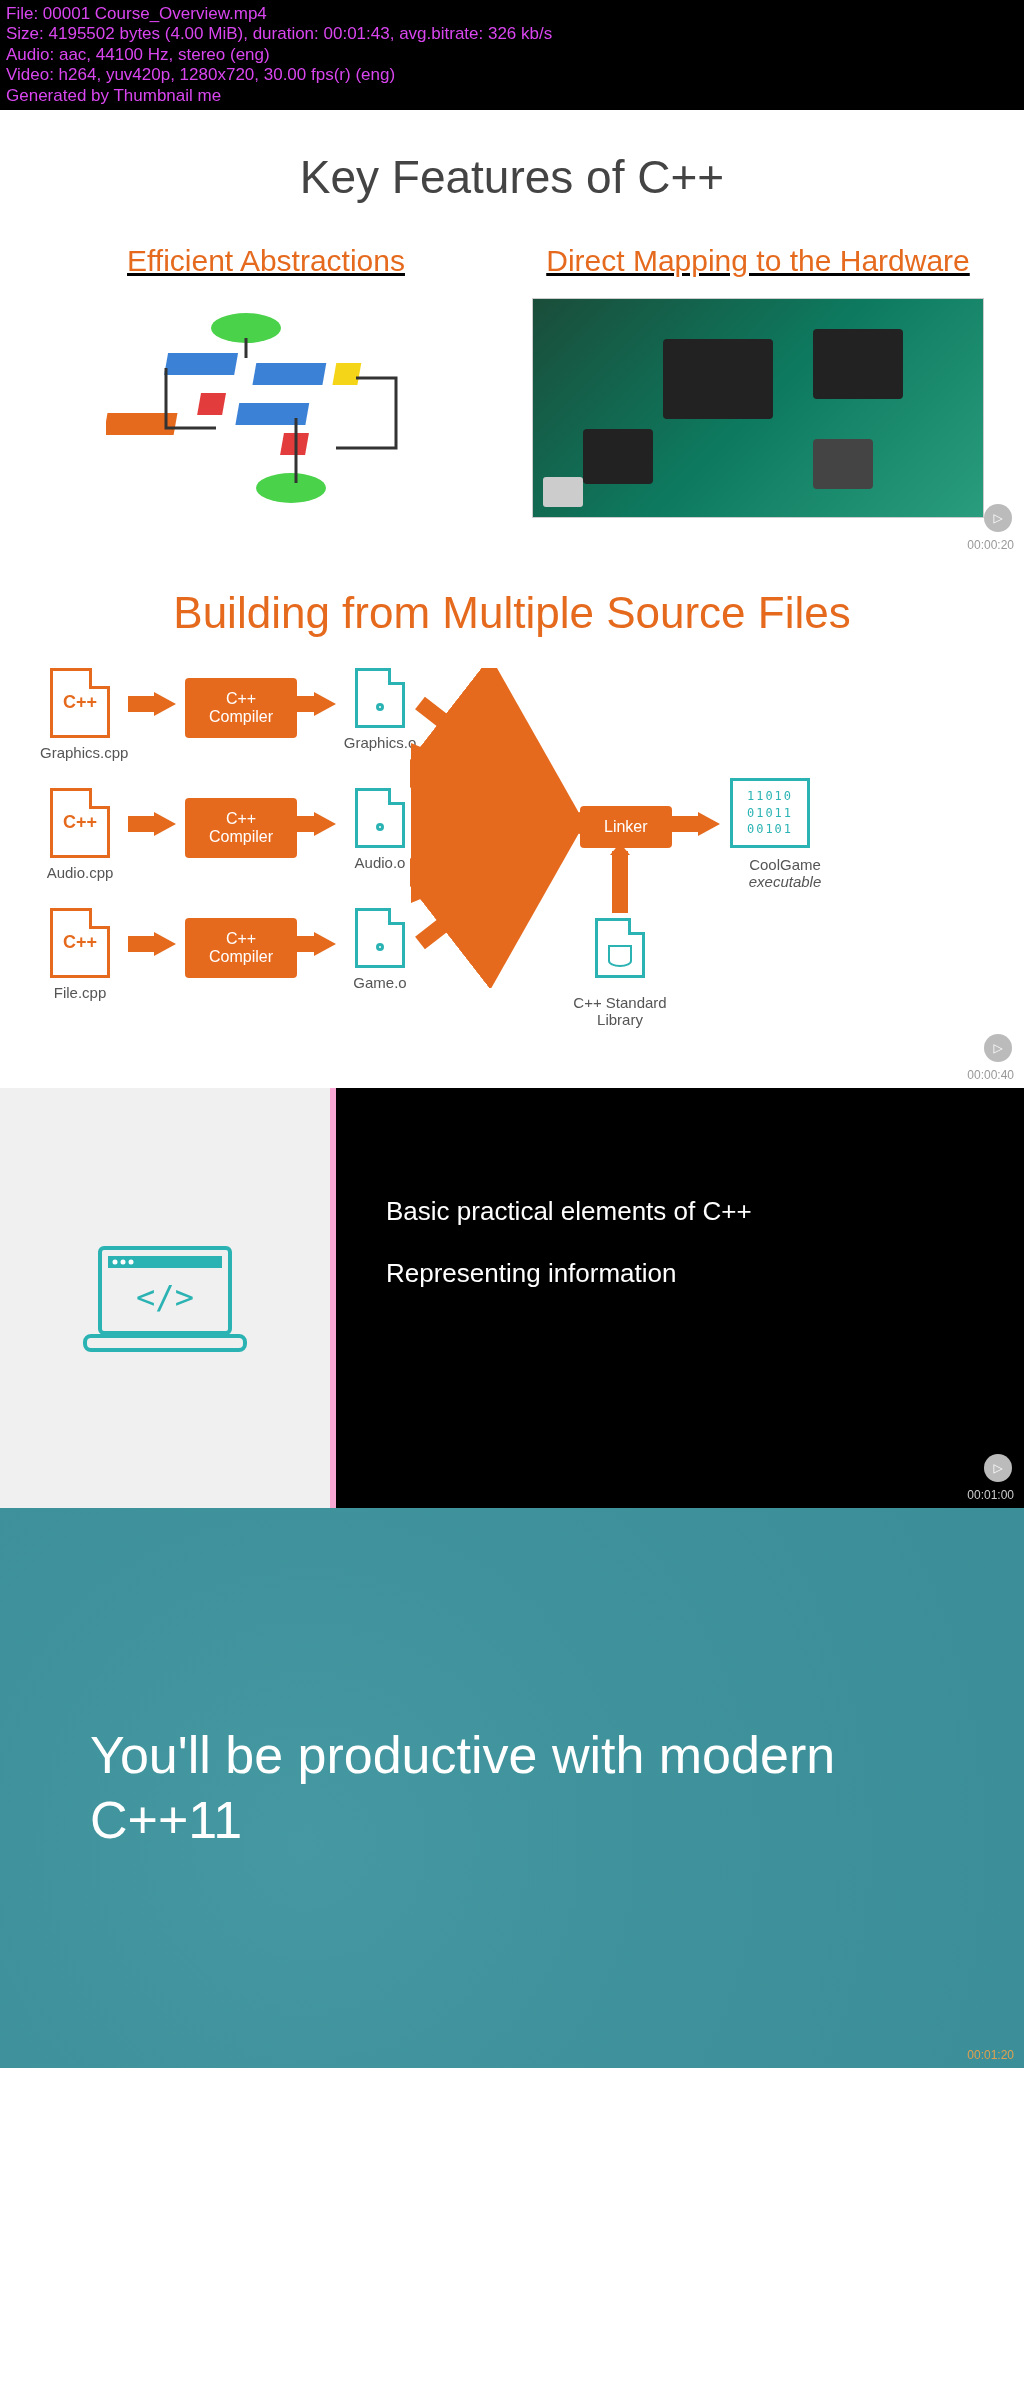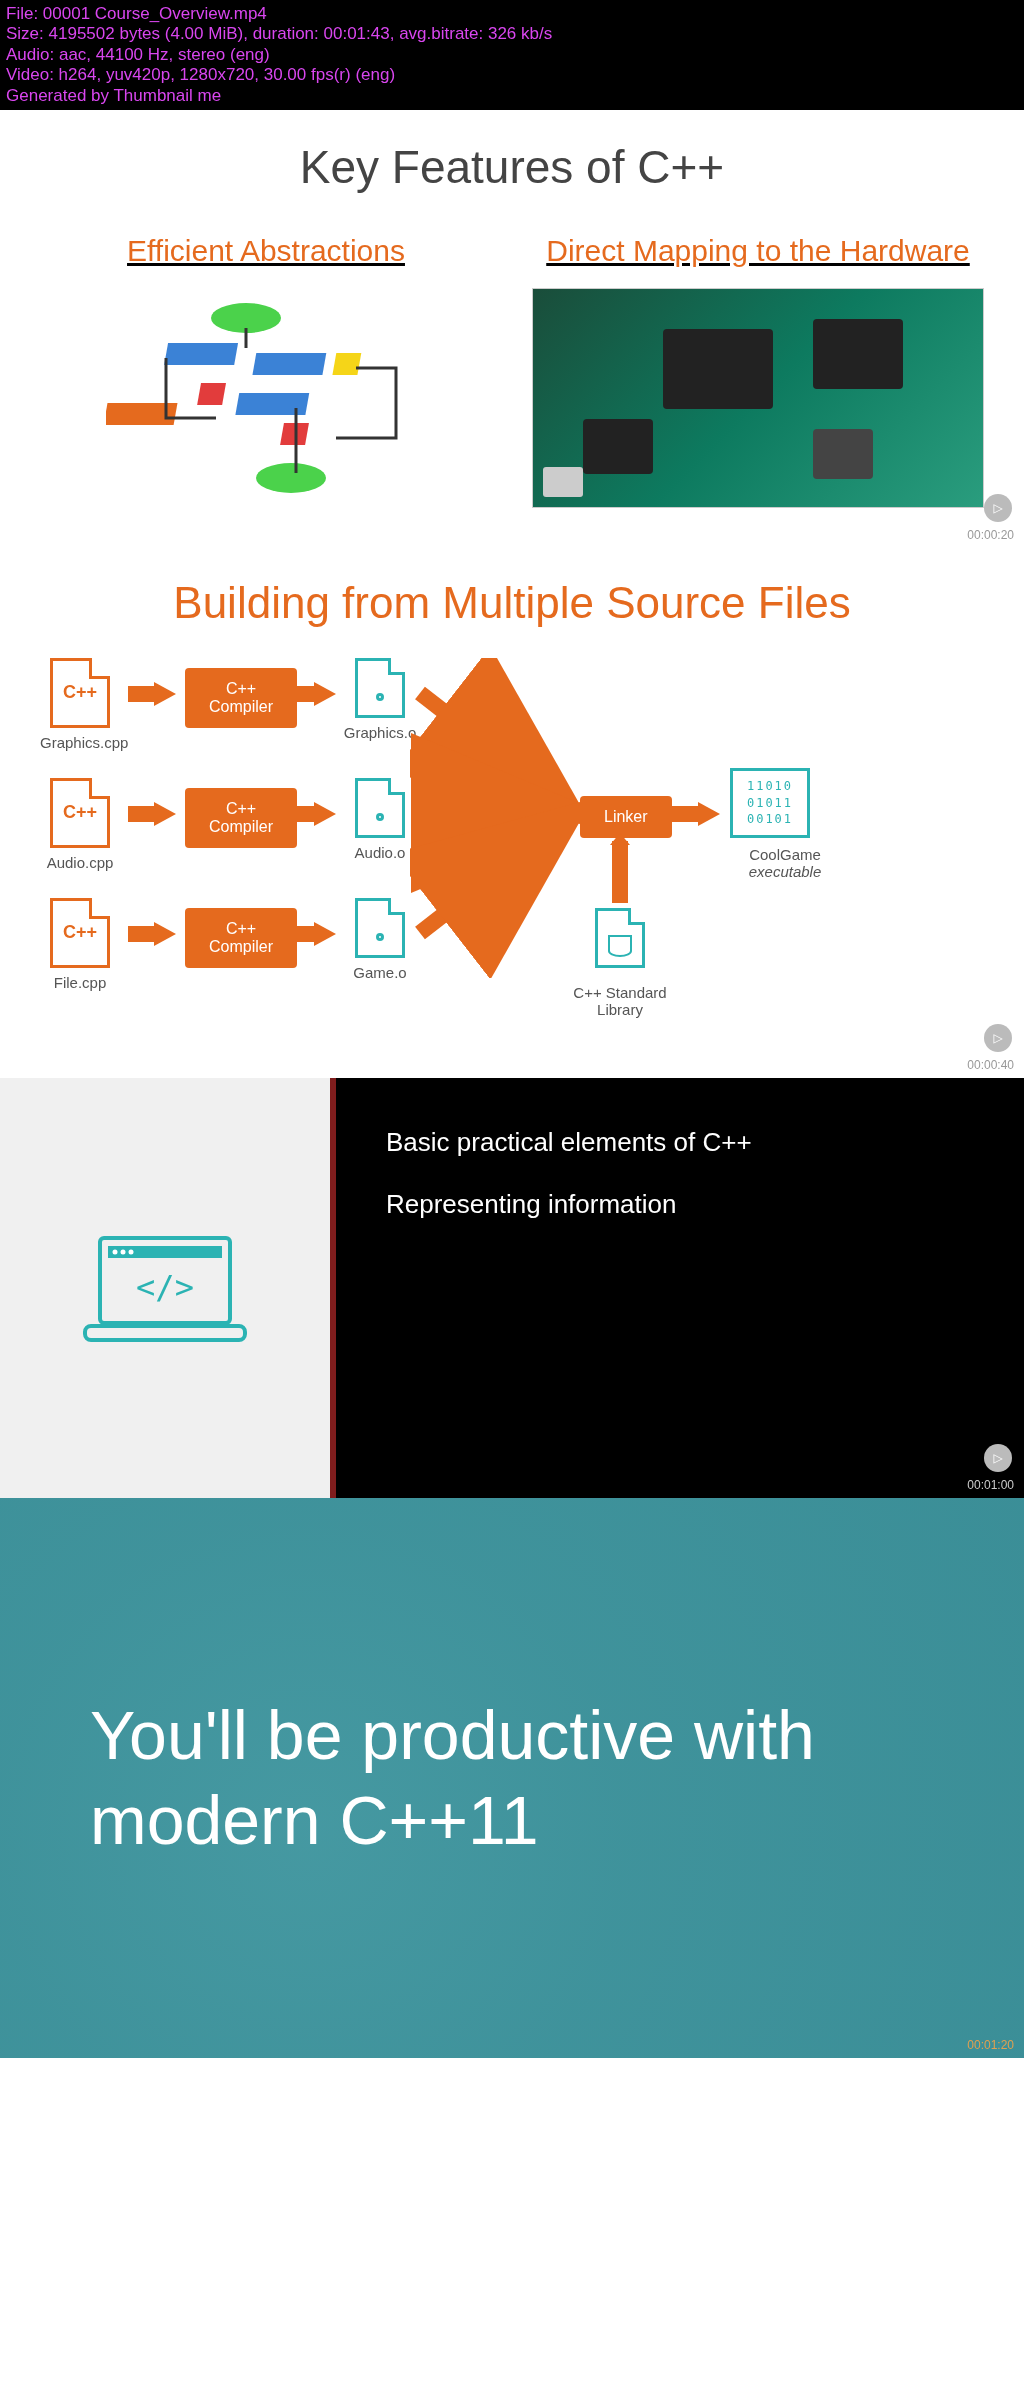--- a/index.html
+++ b/index.html
@@ -2,21 +2,21 @@
 <html><head>
 <meta charset="utf-8">
 <style>
   * { margin: 0; padding: 0; box-sizing: border-box; }
   body { width: 1024px; font-family: Arial, sans-serif; background: #fff; }
 
   
   .file-info { background: #000; color: #d946ef; font-family: Verdana, sans-serif; font-size: 17px; line-height: 1.2; padding: 4px 6px; }
 
   
-  .section1 { background: #fff; padding: 30px 40px 40px; position: relative; }
+  .section1 { background: #fff; padding: 40px 40px 40px; position: relative; }
   .section1 h1 { text-align: center; font-size: 46px; font-weight: 400; color: #444; margin-bottom: 40px; }
   .features-row { display: flex; justify-content: space-around; gap: 40px; text-decoration: underline; }
   .feature-col { flex: 1; text-align: center; }
   .feature-col h2 { color: #e56a1e; font-size: 30px; font-weight: 400; margin-bottom: 20px; }
   .feature-img { width: 100%; height: 220px; display: flex; align-items: center; justify-content: center; }
   .hardware-img { width: 100%; height: 220px; background: linear-gradient(135deg,#1a4d3a,#0d7a5f,#2a9d7e); border: 1px solid #ccc; position: relative; overflow: hidden; }
   .chip { position: absolute; background: #222; border-radius: 4px; }
   .timestamp { position: absolute; bottom: 6px; right: 10px; font-size: 12px; color: #999; }
   .play-badge { position: absolute; bottom: 26px; right: 12px; width: 28px; height: 28px; border-radius: 50%; background: #bbb; display: flex; align-items: center; justify-content: center; color: #fff; font-size: 12px; }
 
@@ -38,25 +38,25 @@
   .diag-label { font-size: 15px; color: #555; }
   .exe-icon { width: 80px; height: 70px; border: 3px solid #2bb3b3; display: flex; flex-direction: column; align-items: center; justify-content: center; color: #2bb3b3; font-family: monospace; font-size: 12px; letter-spacing: 2px; line-height: 1.4; }
   .lib-icon { width: 50px; height: 60px; border: 3px solid #2bb3b3; margin: 0 auto; position: relative; }
   .lib-icon::before { content: ''; position: absolute; top: -3px; right: -3px; width: 14px; height: 14px; background: #fff; border-left: 3px solid #2bb3b3; border-bottom: 3px solid #2bb3b3; }
   .lib-inner { position: absolute; bottom: 8px; left: 50%; transform: translateX(-50%); width: 24px; height: 22px; border: 2px solid #2bb3b3; border-radius: 0 0 12px 12px / 0 0 6px 6px; }
 
   
   .section3 { display: flex; height: 420px; position: relative; }
   .section3-left { width: 330px; background: #f0f0f0; display: flex; align-items: center; justify-content: center; }
   .laptop-icon { width: 180px; height: 120px; }
-  .section3-right { flex: 1; background: #000; border-left: 6px solid #7f1d1d; padding: 33px 50px; color: #fff; font-size: 26px; line-height: 2.4; font-weight: 300; }
+  .section3-right { flex: 1; background: #000; border-left: 6px solid #f9a8d4; padding: 92px 50px; color: #fff; font-size: 26px; line-height: 2.4; font-weight: 300; }
 
   
   .section4 { height: 560px; background: linear-gradient(rgba(60,155,165,0.88),rgba(60,155,165,0.88)), radial-gradient(circle at 30% 60%, #888 0%, #555 40%, #333 100%); display: flex; align-items: center; padding: 0 90px; position: relative; }
-  .section4 h1 { color: #fff; font-size: 68px; font-weight: 400; line-height: 1.25; }
+  .section4 h1 { color: #fff; font-size: 52px; font-weight: 400; line-height: 1.25; }
 </style>
 </head>
 <body>
 
 <div class="file-info">
   <div>File: 00001 Course_Overview.mp4</div>
   <div>Size: 4195502 bytes (4.00 MiB), duration: 00:01:43, avg.bitrate: 326 kb/s</div>
   <div>Audio: aac, 44100 Hz, stereo (eng)</div>
   <div>Video: h264, yuv420p, 1280x720, 30.00 fps(r) (eng)</div>
   <div>Generated by Thumbnail me</div>

